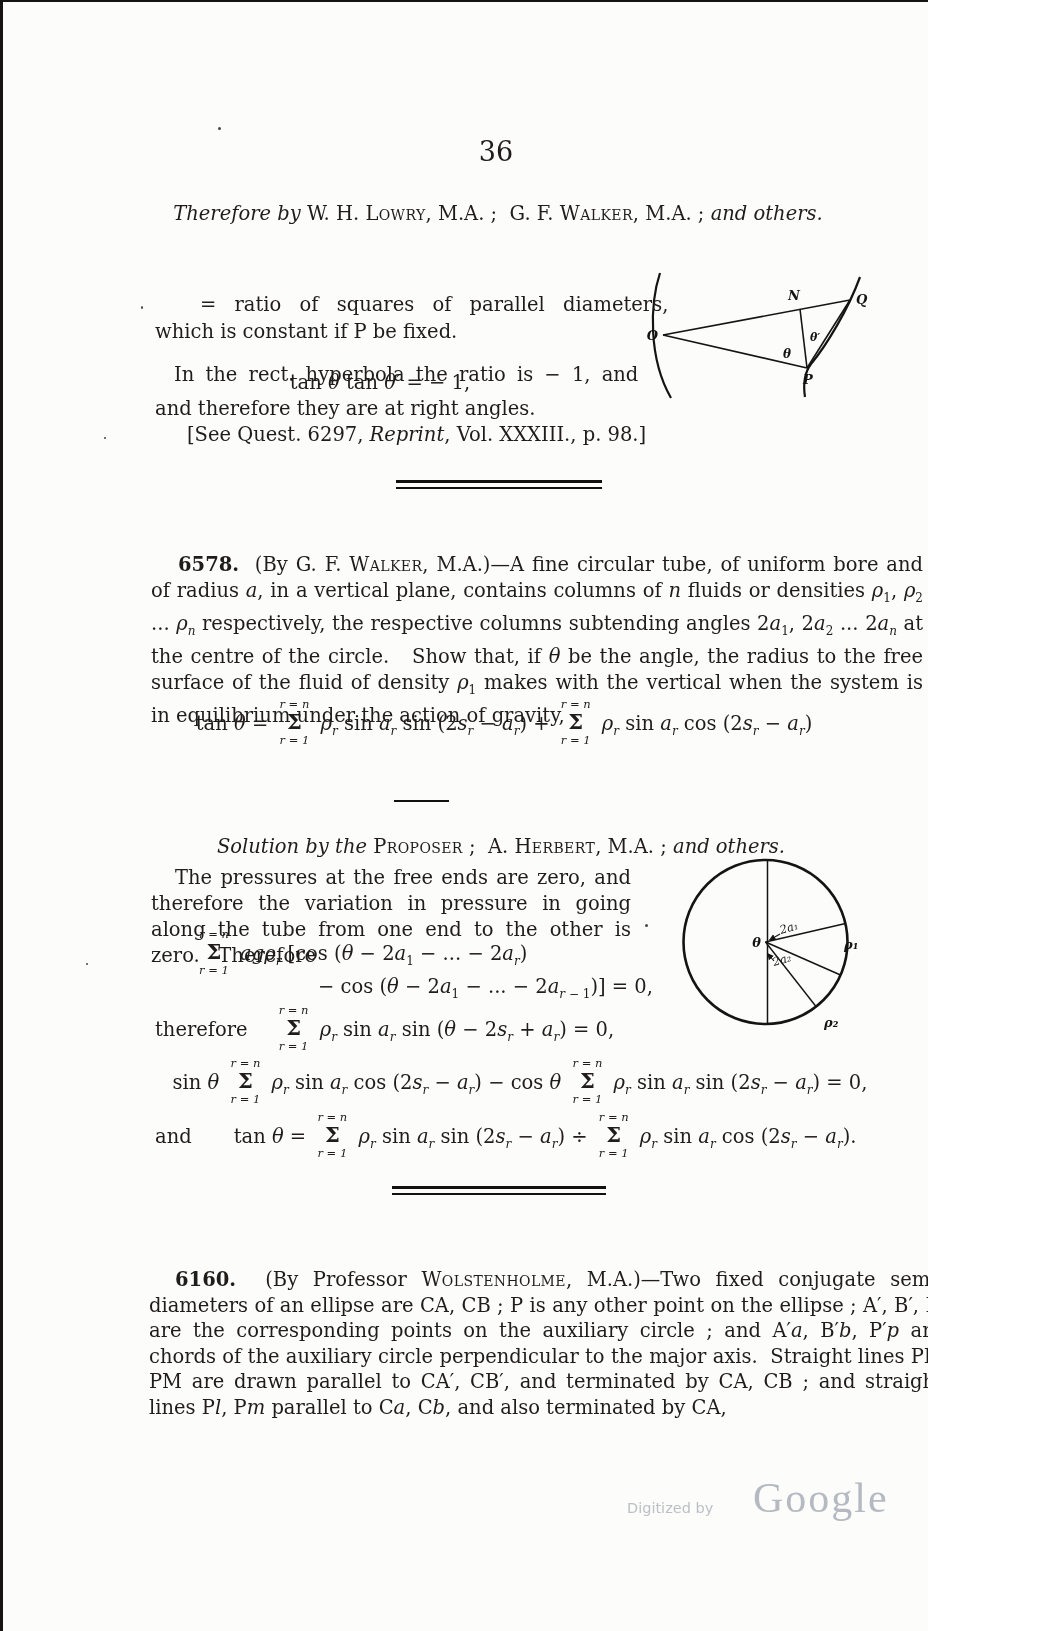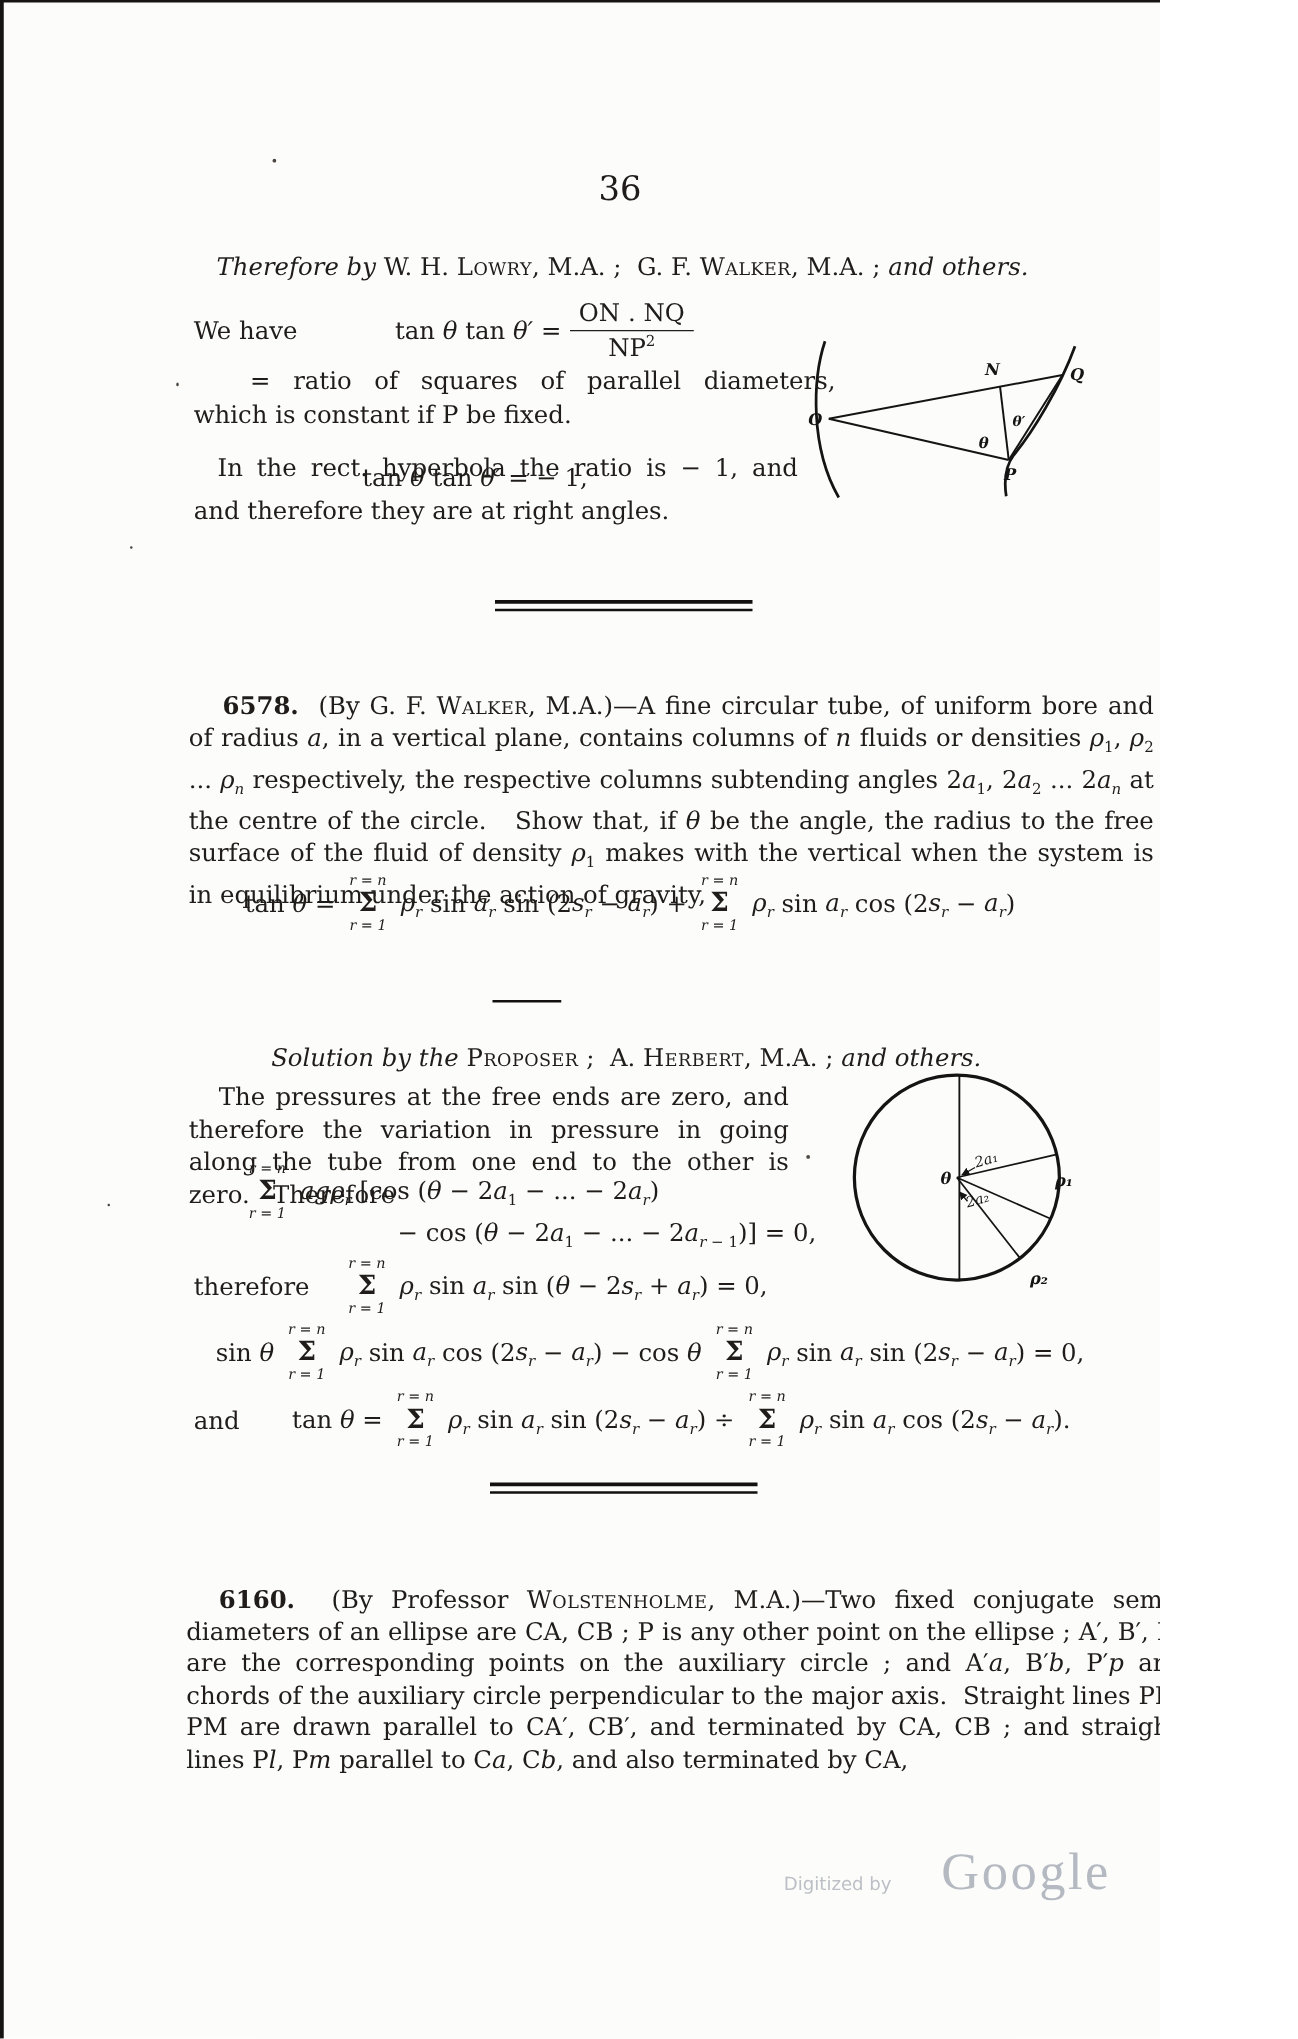--- a/index.html
+++ b/index.html
@@ -50,29 +50,20 @@
   <div class="speck" style="left:218px; top:127px; width:3px; height:3px;"></div>
   <div class="speck" style="left:141px; top:306px; width:2px; height:3px;"></div>
   <div class="speck" style="left:104px; top:437px; width:2px; height:2px;"></div>
   <div class="speck" style="left:645px; top:924px; width:3px; height:3px;"></div>
   <div class="speck" style="left:86px; top:963px; width:2px; height:2px;"></div>
 
   <div class="abs" style="left:0; top:136px; width:992px; text-align:center; font-size:27px;">36</div>
 
   <div class="abs txt center" style="left:112px; top:201px; width:772px;"><i>Therefore by</i> W. H. <span class="sc">Lowry</span>, M.A. ; &nbsp;G. F. <span class="sc">Walker</span>, M.A. ; <i>and others.</i></div>
 
-  <div class="abs txt" style="left:155px; top:240px; display:flex; align-items:center;">
-    <span>We have</span>
-    <span style="width:78px;"></span>
-    <span>tan <i>θ</i> tan <i>θ′</i> =</span>
-    <span class="frac">
-      <span class="num">ON . NQ</span>
-      <span class="den">NP<sup>2</sup></span>
-    </span>
-  </div>
 
   <svg class="abs" style="left:612px; top:248px;" width="275" height="155" viewBox="0 0 275 155">
     <g stroke="#141414" fill="none">
       <path d="M 48,25 C 38,55 36,110 59,150" stroke-width="2.2"></path>
       <path d="M 248,29 C 236,62 214,98 199,116 C 193,124 191,136 193,149" stroke-width="2.2"></path>
       <line x1="51" y1="87" x2="238" y2="52" stroke-width="1.6"></line>
       <line x1="51" y1="87" x2="195" y2="120" stroke-width="1.6"></line>
       <line x1="188" y1="61" x2="195" y2="120" stroke-width="1.6"></line>
       <line x1="195" y1="120" x2="238" y2="52" stroke-width="1.6"></line>
     </g>
@@ -84,20 +75,21 @@
       <text x="179" y="110" text-anchor="end" font-size="12">θ</text>
       <text x="198" y="93" text-anchor="start" font-size="11">θ′</text>
     </g>
   </svg>
 
   <div class="abs txt" style="left:200px; top:292px; word-spacing:12px;">= ratio of squares of parallel diameters,</div>
   <div class="abs txt" style="left:155px; top:319px;">which is constant if P be fixed.</div>
   <div class="abs txt" style="left:174px; top:362px; word-spacing:5px;">In the rect. hyperbola the ratio is − 1, and</div>
   <div class="abs txt center" style="left:150px; top:370px; width:460px;">tan <i>θ</i> tan <i>θ′</i> = − 1,</div>
   <div class="abs txt" style="left:155px; top:396px;text-align:right;">and therefore they are at right angles.</div>
+  <div class="abs txt" style="left:187px; top:422px;">[See Quest. 6297, <i>Reprint</i>, Vol. XXXIII., p. 98.]</div>
 
   <div class="abs rule-double" style="left:396px; top:480px; width:206px;"></div>
 
   <div class="abs txt just" style="left:151px; top:552px; width:772px; text-indent:27px;"><b>6578.</b> &nbsp;(By G. F. <span class="sc">Walker</span>, M.A.)—A fine circular tube, of uniform bore and of radius <i>a</i>, in a vertical plane, contains columns of <i>n</i> fluids or densities <i>ρ</i><sub>1</sub>, <i>ρ</i><sub>2</sub> ... <i>ρ</i><sub><i>n</i></sub> respectively, the respective columns subtending angles 2<i>a</i><sub>1</sub>, 2<i>a</i><sub>2</sub> ... 2<i>a</i><sub><i>n</i></sub> at the centre of the circle. &nbsp; Show that, if <i>θ</i> be the angle, the radius to the free surface of the fluid of density <i>ρ</i><sub>1</sub> makes with the vertical when the system is in equilibrium under the action of gravity,</div>
 
   <div class="abs txt center" style="left:130px; top:699px; width:748px;">tan <i>θ</i> = <span class="sum">
         <span class="lim">r = n</span>
         <span class="sigma">Σ</span>
         <span class="lim">r = 1</span>
       </span> <i>ρ<sub>r</sub></i> sin <i>a<sub>r</sub></i> sin (2<i>s<sub>r</sub></i> − <i>a<sub>r</sub></i>) + <span class="sum">

